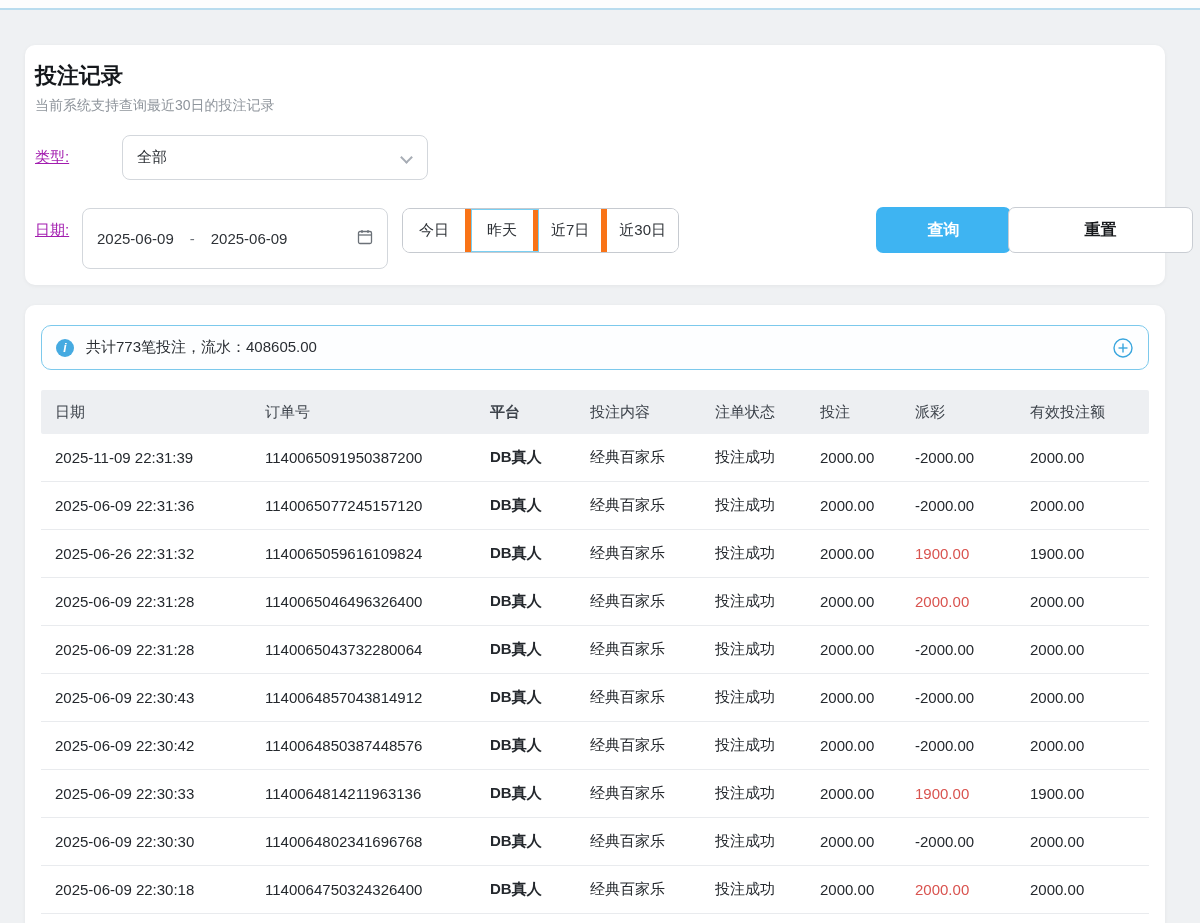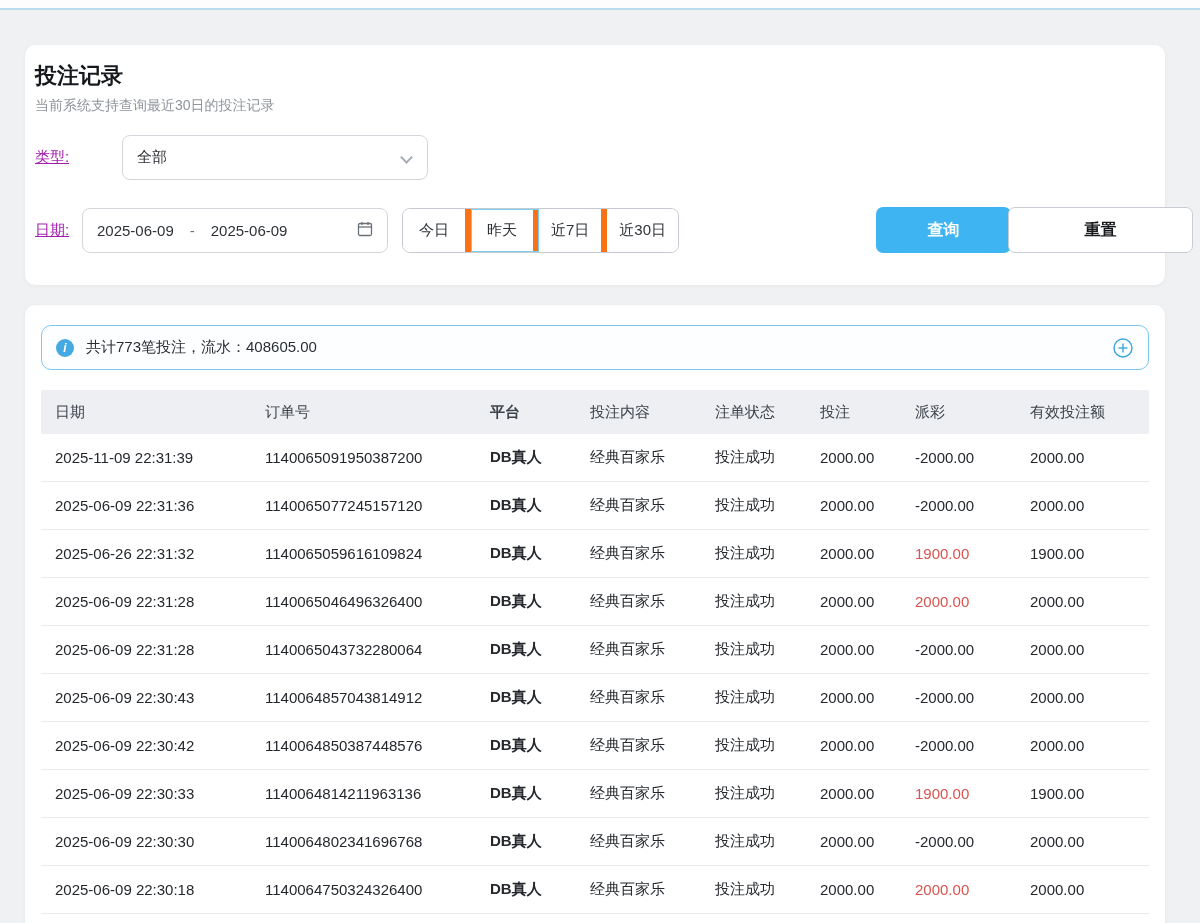--- a/index.html
+++ b/index.html
@@ -37,21 +37,21 @@
     position:absolute;left:57px;top:90px;width:306px;height:45px;
     border:1px solid var(--border-gray);border-radius:8px;background:#fff;
     display:flex;align-items:center;padding:0 14px;font-size:15px;color:#2e3237;cursor:pointer;margin-left:40px;
   }
   .chevron{
     position:absolute;right:16px;top:17px;width:9px;height:9px;
     border-right:2px solid #a7adb5;border-bottom:2px solid #a7adb5;
     transform:rotate(45deg);
   }
   .date-box{
-    position:absolute;left:57px;top:163px;width:306px;height:45px;
+    position:absolute;left:57px;top:163px;width:306px;height:61px;
     border:1px solid var(--border-gray);border-radius:8px;background:#fff;
     display:flex;align-items:center;padding:0 14px;font-size:15px;color:#2e3237;cursor:pointer;
   }
   .date-box .sep{margin:0 16px;color:#6f747b;}
   .date-box .cal{margin-left:auto;}
   .quick-group{
     position:absolute;left:377px;top:163px;height:45px;display:flex;
     border:1px solid #c6cad0;border-radius:8px;overflow:hidden;background:#fff;
   }
   .quick-btn{

